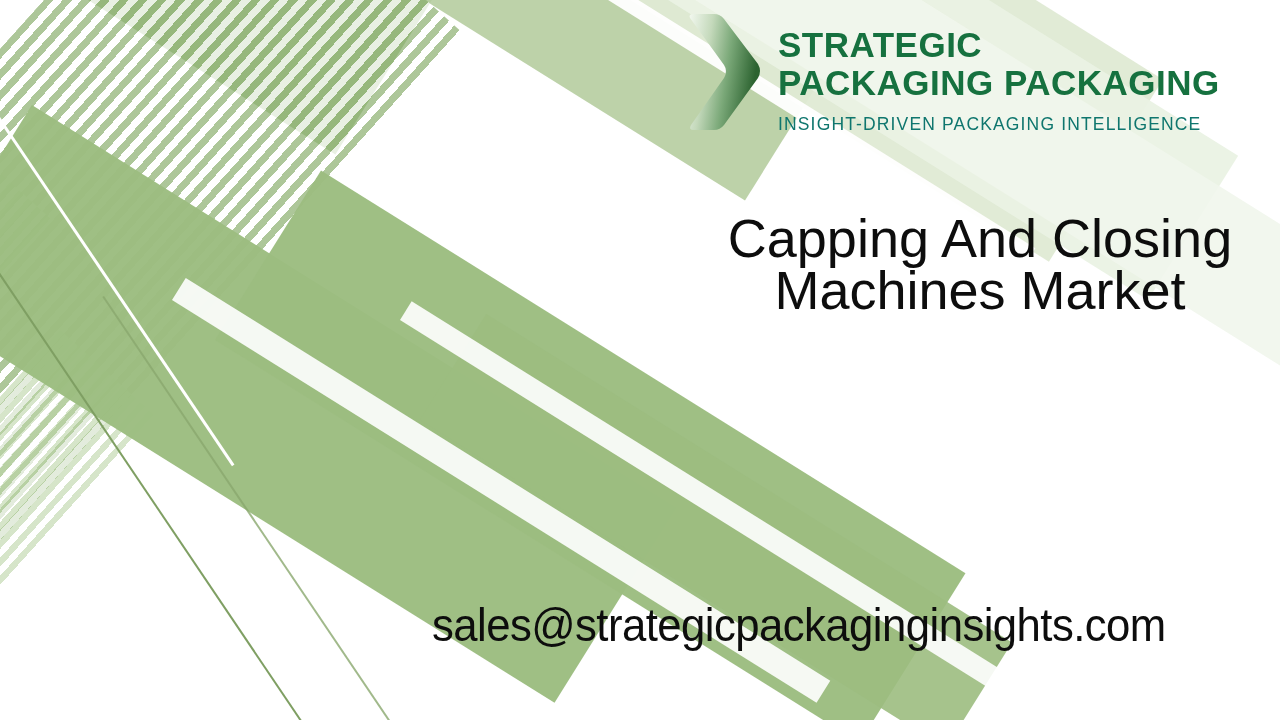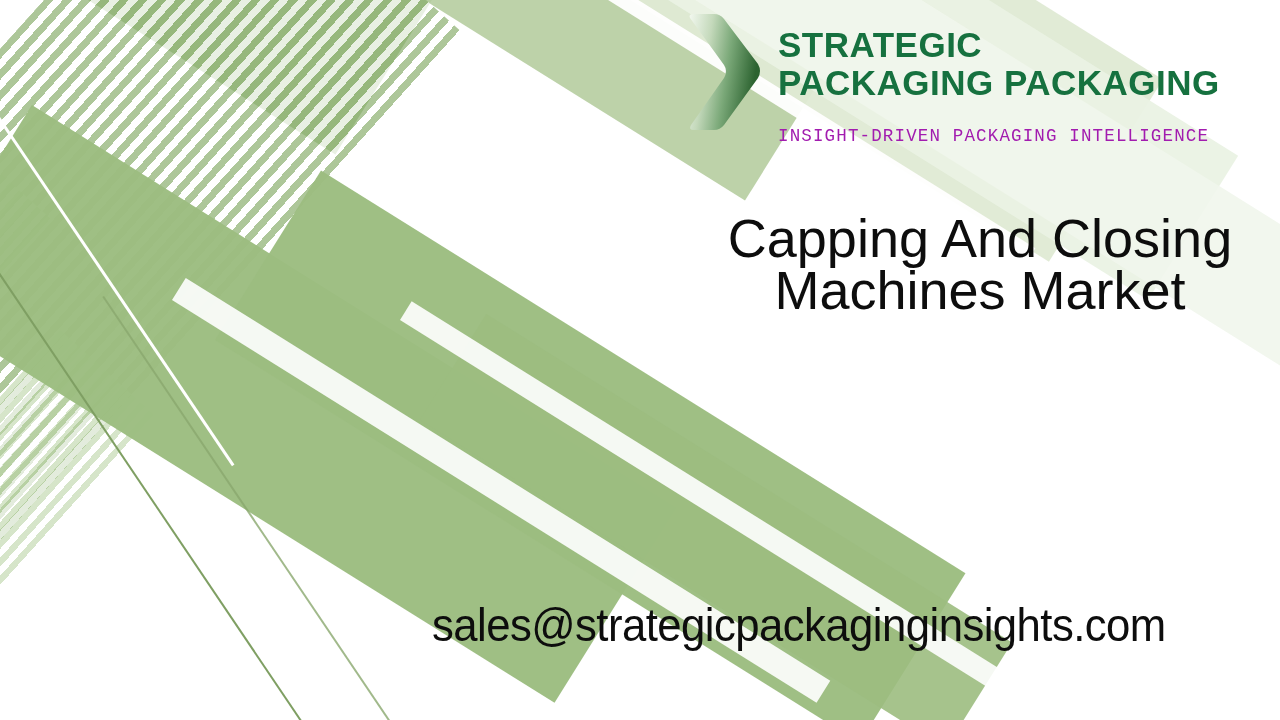--- a/index.html
+++ b/index.html
@@ -71,25 +71,25 @@
   .logo-line {
     font-family: "Liberation Sans", sans-serif;
     font-weight: bold;
     font-size: 35px;
     line-height: 38px;
     letter-spacing: 0.5px;
     color: #16713f;
     white-space: nowrap;
   }
   #logo-tagline {
-    margin-top: 24px;
-    font-family: Liberation Mono, monospace;
+    margin-top: 12px;
+    font-family: Liberation Sans, sans-serif;
     font-size: 17.5px;
     letter-spacing: 1.15px;
-    color: #a21caf;
+    color: #0f766e;
     white-space: nowrap;
   }
 
   
   #title {
     position: absolute;
     left: 610px;
     top: 212px;
     width: 740px;
     font-family: "Liberation Sans", sans-serif;

